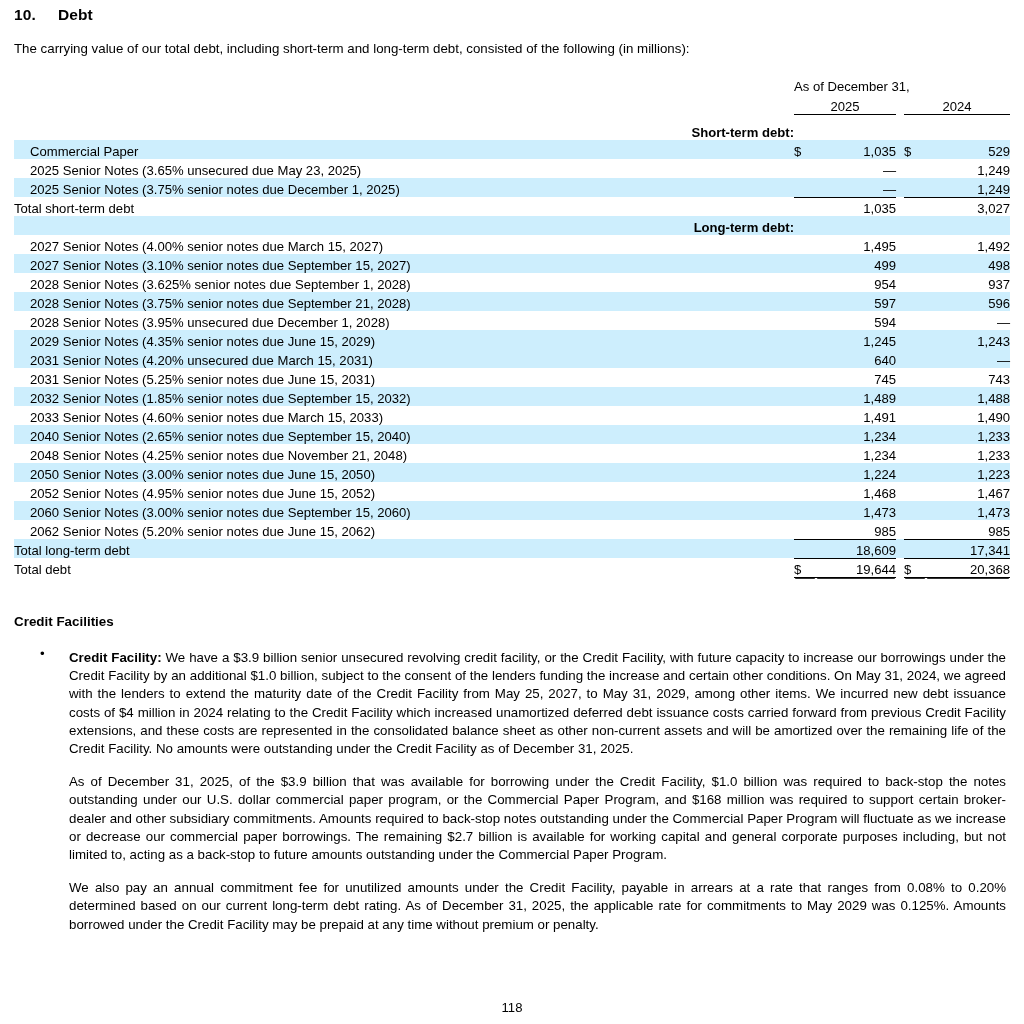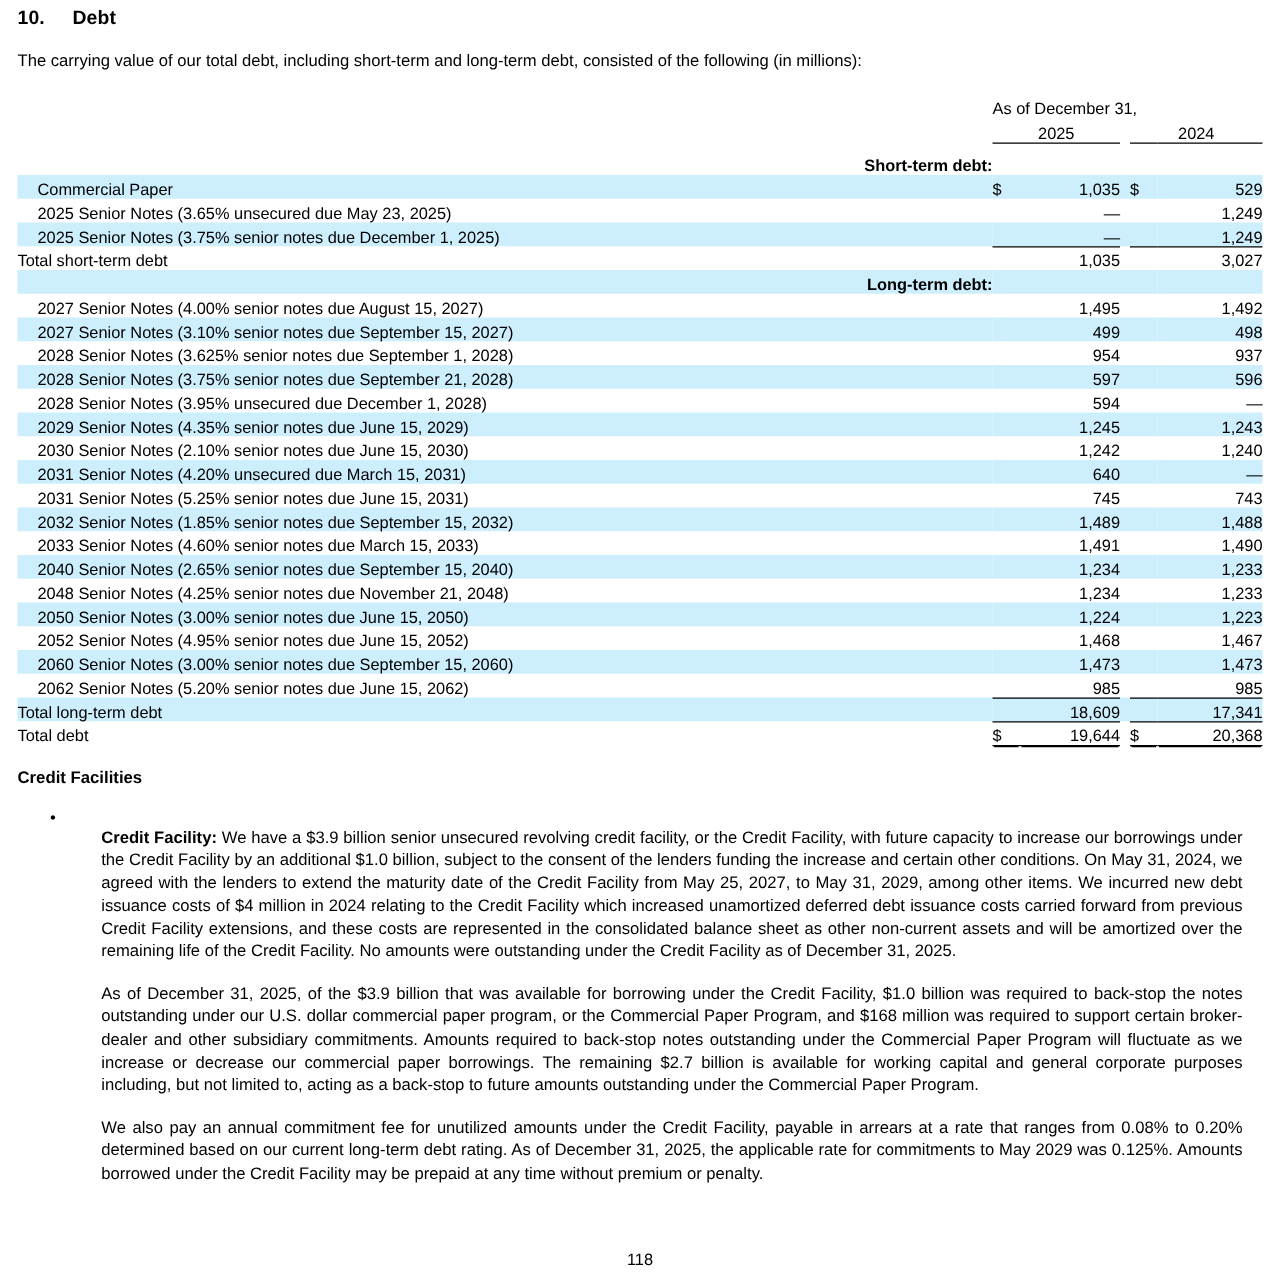--- a/index.html
+++ b/index.html
@@ -129,21 +129,21 @@
     font-size: 13.3px;
     line-height: 18.2px;
     text-align: left;
   }
   .bullet-body { flex: 1 1 auto; }
   .para {
     font-size: 13.3px;
     line-height: 18.2px;
     text-align: justify;
     text-justify: inter-word;
-    margin: 16px;
+    margin: 4px;
   }
   .para + .para { margin-top: 15px; }
   .para b { font-weight: bold; }
 
   
   .pageno {
     position: absolute;
     top: 1000px;
     left: 0;
     width: 1024px;
@@ -232,21 +232,21 @@
           </tr>
           <tr class="r shade">
             <td class="label bold">Long-term debt:</td>
             <td class="cur"></td>
             <td class="val"></td>
             <td></td>
             <td class="cur"></td>
             <td class="val"></td>
           </tr>
           <tr class="r">
-            <td class="label indent">2027 Senior Notes (4.00% senior notes due August 15, 2027)</td>
+            <td class="label indent">2027 Senior Notes (4.00% senior notes due March 15, 2027)</td>
             <td class="cur"></td>
             <td class="val">1,495</td>
             <td></td>
             <td class="cur"></td>
             <td class="val">1,492</td>
           </tr>
           <tr class="r shade">
             <td class="label indent">2027 Senior Notes (3.10% senior notes due September 15, 2027)</td>
             <td class="cur"></td>
             <td class="val">499</td>
@@ -278,28 +278,20 @@
             <td class="cur"></td>
             <td class="val">—</td>
           </tr>
           <tr class="r shade">
             <td class="label indent">2029 Senior Notes (4.35% senior notes due June 15, 2029)</td>
             <td class="cur"></td>
             <td class="val">1,245</td>
             <td></td>
             <td class="cur"></td>
             <td class="val">1,243</td>
-          </tr>
-          <tr class="r">
-            <td class="label indent">2030 Senior Notes (2.10% senior notes due June 15, 2030)</td>
-            <td class="cur"></td>
-            <td class="val">1,242</td>
-            <td></td>
-            <td class="cur"></td>
-            <td class="val">1,240</td>
           </tr>
           <tr class="r shade">
             <td class="label indent">2031 Senior Notes (4.20% unsecured due March 15, 2031)</td>
             <td class="cur"></td>
             <td class="val">640</td>
             <td></td>
             <td class="cur"></td>
             <td class="val">—</td>
           </tr>
           <tr class="r">

